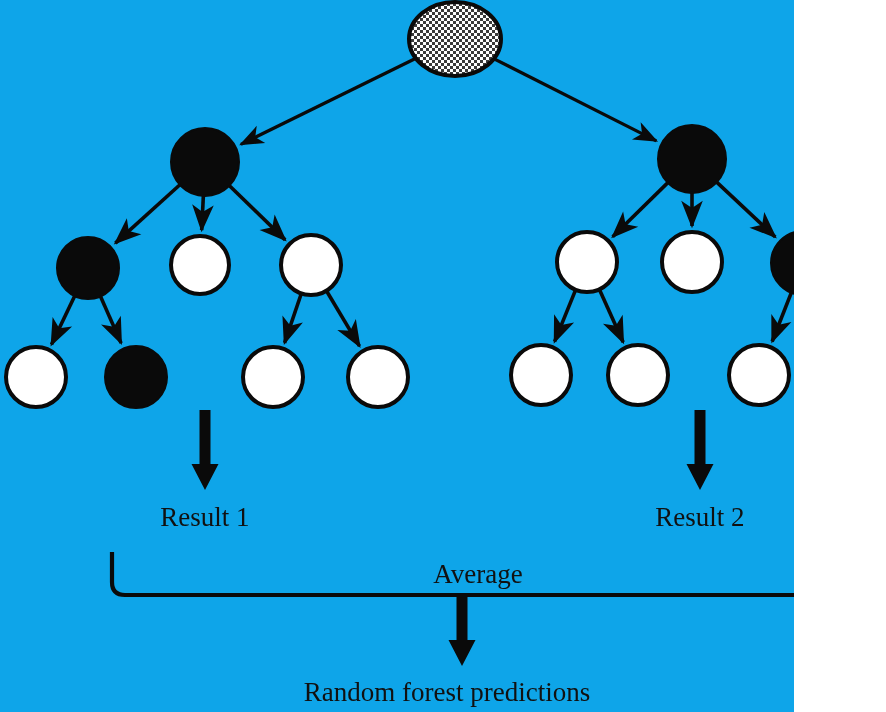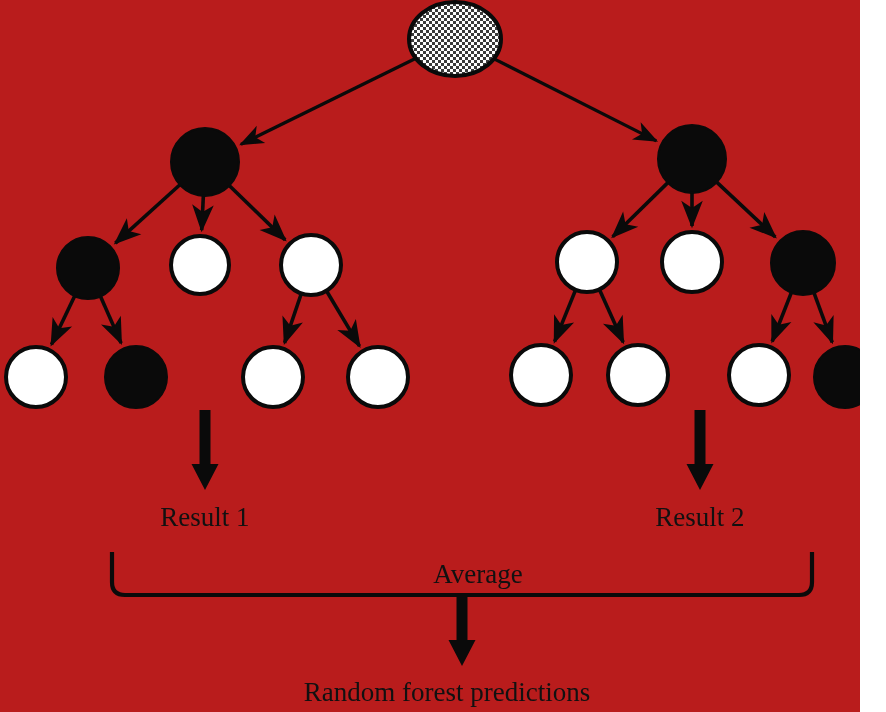--- a/index.html
+++ b/index.html
@@ -6,23 +6,23 @@
   html, body {
     margin: 0;
     padding: 0;
     background: #ffffff;
   }
   body {
     font-family: "Liberation Serif", "DejaVu Serif", serif;
   }
   #stage {
     position: relative;
-    width: 860px;
+    width: 794px;
     height: 712px;
-    background: #b91c1c;
+    background: #0ea5e9;
     overflow: hidden;
   }
   #figure-svg {
     position: absolute;
     left: 0;
     top: 0;
     width: 886px;
     height: 712px;
     display: block;
   }

